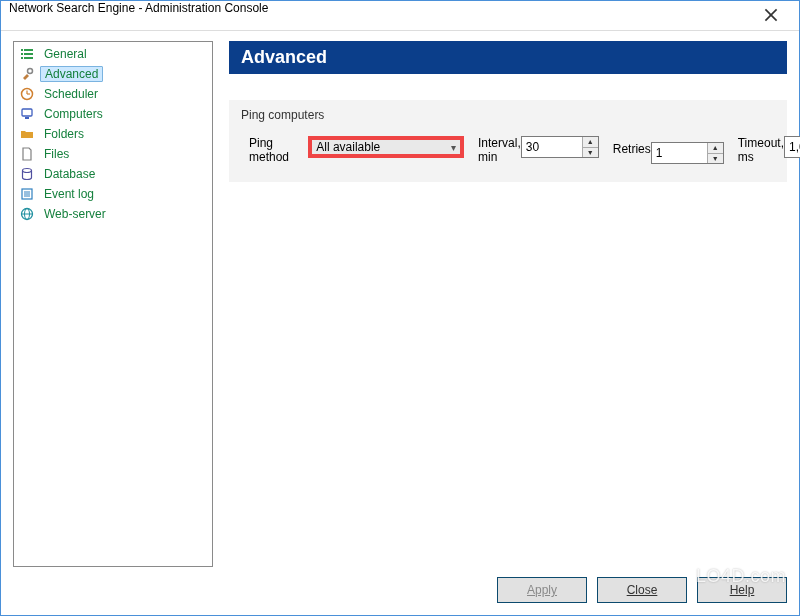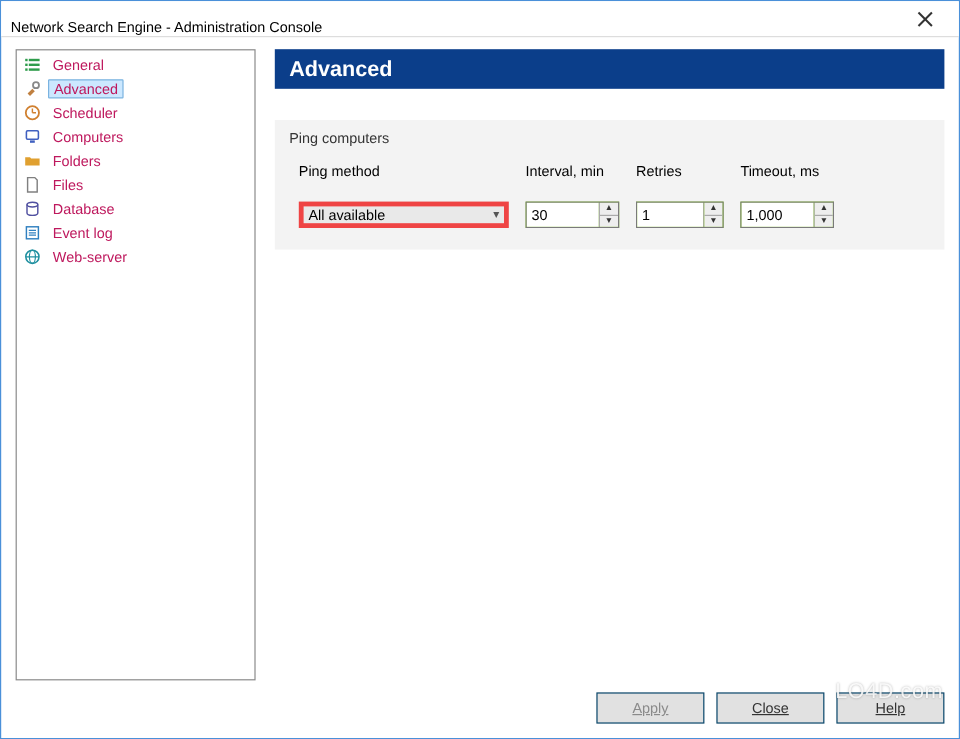--- a/index.html
+++ b/index.html
@@ -17,21 +17,21 @@
     width: 800px;
     height: 616px;
     border: 1px solid #4a90d9;
     display: flex;
     flex-direction: column;
     background: #fff;
   }
   .titlebar {
     height: 30px;
     display: flex;
-    align-items: flex-end;
+    align-items: flex-start;
     padding: 0 8px;
     border-bottom: 1px solid #ddd;
     background: #fff;
   }
   .titlebar .title {
     flex: 1;
     font-size: 12px;
     color: #000;
   }
   .titlebar .close {
@@ -72,21 +72,21 @@
     cursor: default;
   }
   .sidebar-item.selected .sidebar-label {
     background: #cce8ff;
     border: 1px solid #7ab3e0;
     padding: 0 4px;
     border-radius: 1px;
   }
   .sidebar-label {
     font-size: 12px;
-    color: #be185d;
+    color: #15803d;
     padding: 0 4px;
   }
   .icon {
     width: 14px;
     height: 14px;
     display: inline-flex;
     align-items: center;
     justify-content: center;
     flex-shrink: 0;
   }
@@ -115,22 +115,22 @@
     margin-bottom: 14px;
   }
   .fields {
     display: flex;
     gap: 14px;
     align-items: flex-end;
     padding-left: 8px;
   }
   .field {
     display: flex;
-    flex-direction: column;
-    gap: 18px;
+    flex-direction: row;
+    gap: 0;
   }
   .field label {
     font-size: 12px;
     color: #000;
   }
   .combo {
     width: 175px;
     height: 22px;
     border: 4px solid #ef4444;
     background: #e9e9e9;

